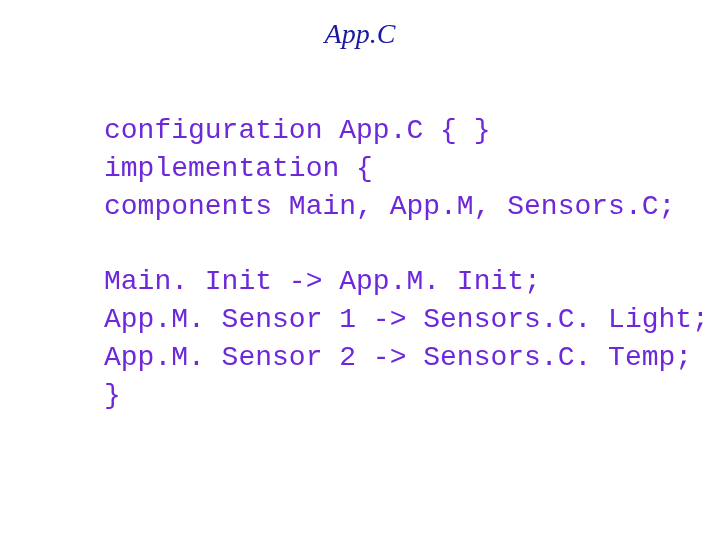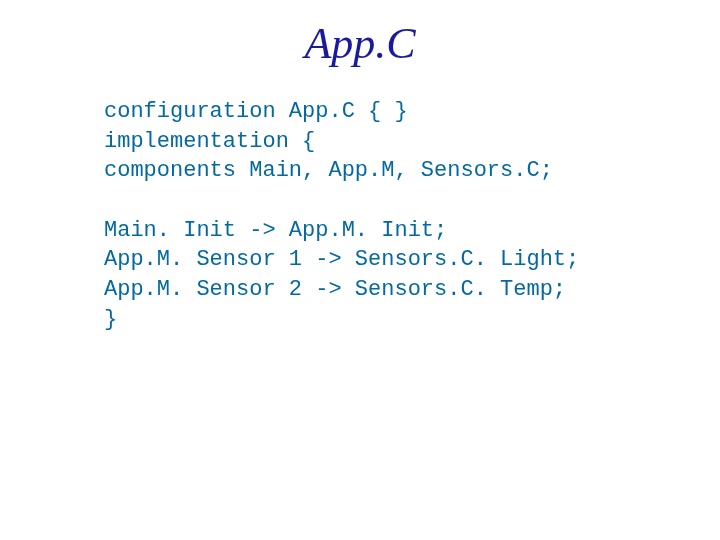--- a/index.html
+++ b/index.html
@@ -16,32 +16,32 @@
     height: 540px;
     position: relative;
     box-sizing: border-box;
   }
   .title {
     position: absolute;
     top: 18px;
     left: 0;
     width: 720px;
     text-align: center;
-    font-size: 44px;
+    font-size: 28px;
     font-style: italic;
     color: #1a1aa0;
   }
   .code-block {
     position: absolute;
-    top: 97px;
+    top: 112px;
     left: 104px;
     font-family: "Courier New", Courier, monospace;
-    font-size: 22px;
+    font-size: 28px;
     line-height: 1.35;
-    color: #0369a1;
+    color: #6d28d9;
     white-space: pre;
   }
   .ref-line {
     position: absolute;
     top: 454px;
     left: 34px;
     font-size: 24px;
     color: #000000;
   }
   .bullet {

